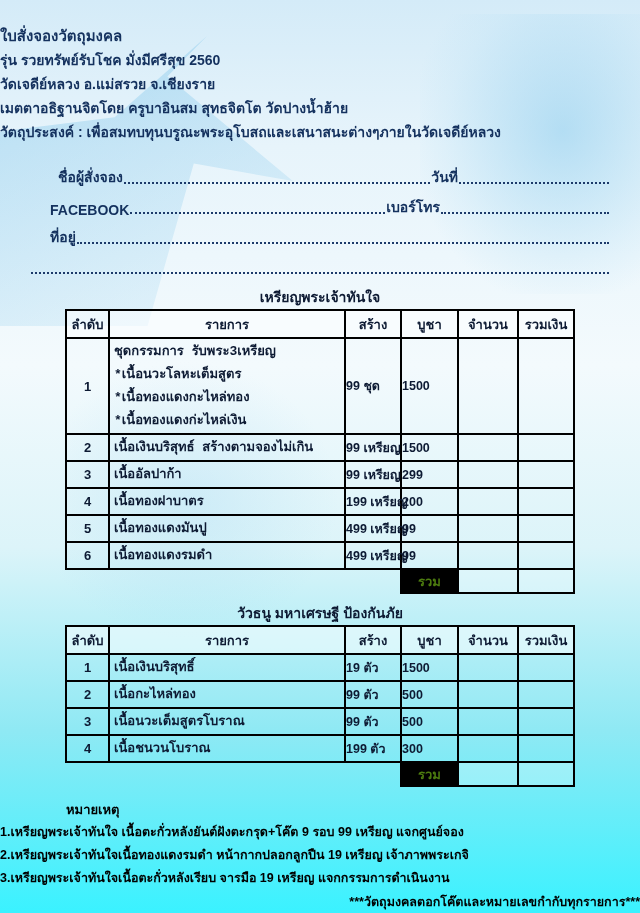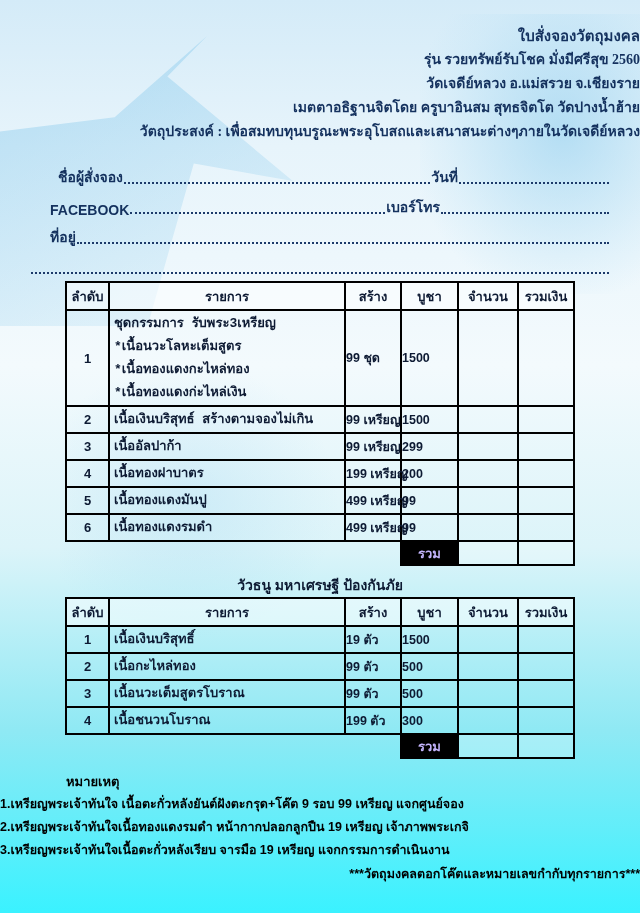--- a/index.html
+++ b/index.html
@@ -20,21 +20,21 @@
   .monk-watermark {
     position:absolute; right:-10px; top:14px; width:230px; height:280px;
     background:radial-gradient(ellipse at 62% 42%, rgba(130,200,236,.5), rgba(185,225,245,.22) 58%, transparent 76%);
   }
   .mid-watermark {
     position:absolute; left:60px; top:360px; width:280px; height:280px;
     background:radial-gradient(ellipse at 45% 50%, rgba(150,210,240,.28), transparent 70%);
   }
   .content { position:relative; z-index:1; padding-top:24px; }
 
-  .hline { text-align:right; font-weight:bold; font-size:14px; line-height:24px;font-family:Liberation Serif, serif; }
+  .hline { text-align:left; font-weight:bold; font-size:14px; line-height:24px; }
   .hline.first { font-size:15px; }
 
   .form-area { margin:14px 30px 0 30px; }
   .form-row { display:flex; align-items:flex-end; height:30px; font-weight:bold; font-size:14px; white-space:nowrap;text-align:center; }
   .form-row .label { padding-bottom:0; }
   .pl-lg { padding-left:28px; }
   .pl-sm { padding-left:20px; }
   .leader { flex:1 1 auto; border-bottom:2px dotted #1c3a6a; margin:0 1px 4px 1px; height:2px; }
   .leader.fixed-date { flex:0 0 150px; }
   .leader.fixed-phone { flex:0 0 168px; }
@@ -45,21 +45,21 @@
   .order-table th, .order-table td { border:2px solid #000; color:#0d1a33; }
   .order-table th { font-size:13px; font-weight:bold; height:28px; background:rgba(255,255,255,.5); }
   .order-table td { font-size:13px; height:25px; vertical-align:middle; }
   td.num-cell { text-align:center; font-weight:600; }
   td.item-cell { padding:1px 4px; font-weight:600;font-family:Liberation Mono, monospace; }
   .item-line { line-height:23px; }
   .item-line.lead { font-weight:bold; }
   td.val-cell { padding-right:3px; font-weight:600; font-size:12.5px; white-space:nowrap; }
   td.ghost { border:none; background:transparent; }
   tr.total-row td { height:24px; }
-  td.total-label { background:#000; color:#c4b5fd; text-align:center; font-weight:bold; font-size:13px; }
+  td.total-label { background:#000; color:#4d7c0f; text-align:center; font-weight:bold; font-size:13px; }
   td.total-open { background:rgba(255,255,255,.25); }
 
   .notes { margin-top:12px; font-weight:bold; color:#000000; }
   .note-heading { padding-left:66px; font-size:13px; line-height:22px; }
   .note-line { font-size:12.5px; line-height:23px; }
   .note-center { text-align:right; font-size:12.5px; line-height:24px; }
 </style>
 </head>
 <body>
 
@@ -93,20 +93,21 @@
     <div class="form-row pl-sm">
       <span class="label">ที่อยู่</span>
       <span class="leader"></span>
     </div>
     <div class="form-row">
       <span class="leader"></span>
     </div>
   </div>
 
   <section>
+    <div class="section-title">เหรียญพระเจ้าทันใจ</div>
     <table class="order-table">
       <colgroup>
         <col style="width:43px">
           <col style="width:236px">
           <col style="width:56px">
         <col style="width:57px">
           <col style="width:60px">
           <col style="width:56px">
       </colgroup>
       <thead>

